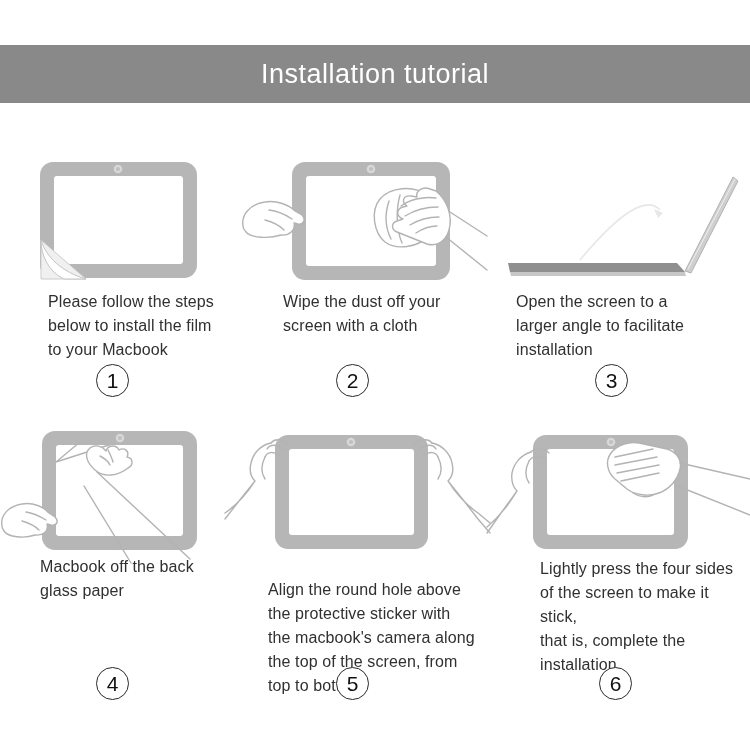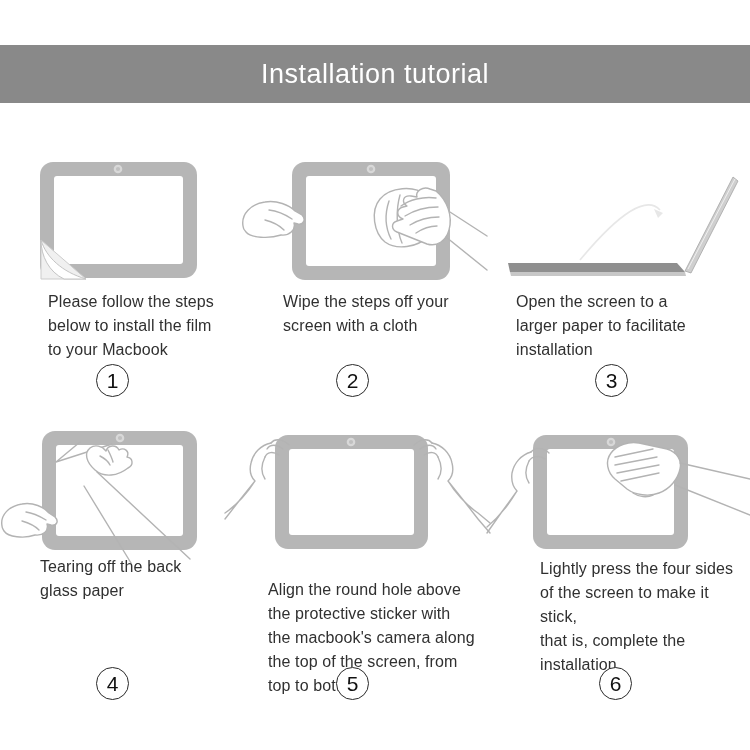--- a/index.html
+++ b/index.html
@@ -70,21 +70,21 @@
       <g>
         <path class="skf" d="M143,49 C153,37 177,35 189,45 C199,54 199,75 191,86 C181,98 159,100 148,92 C137,83 133,61 143,49 Z"></path>
         <path class="sk" d="M152,51 C148,63 148,77 154,89 M163,45 C159,59 159,79 165,93"></path>
       </g>
       <g>
         <path class="skf" d="M199,41 C210,50 216,66 212,80 C209,91 200,97 190,94 L160,82 C154,79 154,73 160,71 L166,69 C159,66 159,59 166,57 L170,56 C164,52 166,45 174,46 L180,47 C178,41 186,36 193,39 Z"></path>
         <path class="sk" d="M199,48 C186,46 172,50 164,56 M201,57 C188,57 176,61 168,66 M202,67 C191,67 181,70 173,75 M200,76 C192,76 185,79 179,83"></path>
         <path class="sk" d="M213,62 L250,86 M209,87 L250,120"></path>
       </g>
     </svg>
-    <div class="caption" style="left:283px;top:290px">Wipe the steps off your
+    <div class="caption" style="left:283px;top:290px">Wipe the dust off your
 screen with a cloth</div>
     <div class="badge" style="left:336px;top:364px">
       <span>2</span>
     </div>
   </section>
 
   <section>
     <svg style="left:490px;top:150px" width="250" height="140" viewBox="0 0 250 140">
       <g>
         <path d="M90,110 Q150,38 170,60" fill="none" stroke="#e7e7e7" stroke-width="1.6"></path>
@@ -93,21 +93,21 @@
       <g>
         <path d="M18,113 L187,113 L195,122 L20,122 Z" fill="#8f8f8f"></path>
         <path d="M20,122 L195,122 L196,126 L21,126 Z" fill="#c7c7c7"></path>
       </g>
       <g>
         <path d="M195,121 L243,27 L248,31 L201,123 Z" fill="#cfcfcf" stroke="#a5a5a5" stroke-width="0.8"></path>
         <path d="M198,119 L245,29" fill="none" stroke="#efefef" stroke-width="1"></path>
       </g>
     </svg>
     <div class="caption" style="left:516px;top:290px">Open the screen to a
-larger paper to facilitate
+larger angle to facilitate
 installation</div>
     <div class="badge" style="left:595px;top:364px">
       <span>3</span>
     </div>
   </section>
 
   <section>
     <svg style="left:0px;top:418px" width="250" height="145" viewBox="0 0 250 145">
       <g>
         <rect x="42" y="13" width="155" height="119" rx="13" fill="#b6b6b6"></rect>
@@ -120,21 +120,21 @@
       <g>
         <path class="sk" d="M190,141 L97,54 M131,145 L84,68"></path>
         <path class="skf" d="M95,52 C86,44 84,35 90,30 C95,26 102,28 106,33 C108,27 116,26 119,32 C124,29 130,33 127,39 C133,40 134,47 128,50 C118,58 104,60 95,52 Z"></path>
         <path class="sk" d="M100,38 C104,40 108,43 110,47 M108,32 C110,36 112,40 113,44"></path>
       </g>
       <g>
         <path class="skf" d="M2,108 C0,97 9,88 22,86 C33,84 44,89 49,95 L55,99 C59,103 57,108 51,107 L47,106 C49,113 43,118 35,117 C24,121 8,119 4,113 C3,111 2,110 2,108 Z"></path>
         <path class="sk" d="M26,94 C34,95 41,99 46,102 M22,103 C29,105 35,108 39,112"></path>
       </g>
     </svg>
-    <div class="caption" style="left:40px;top:555px">Tearing off the back
+    <div class="caption" style="left:40px;top:555px">Macbook off the back
 glass paper</div>
     <div class="badge" style="left:96px;top:667px">
       <span>4</span>
     </div>
   </section>
 
   <section>
     <svg style="left:225px;top:415px" width="265" height="150" viewBox="0 0 265 150">
       <g>
         <rect x="50" y="20" width="153" height="114" rx="13" fill="#b6b6b6"></rect>

